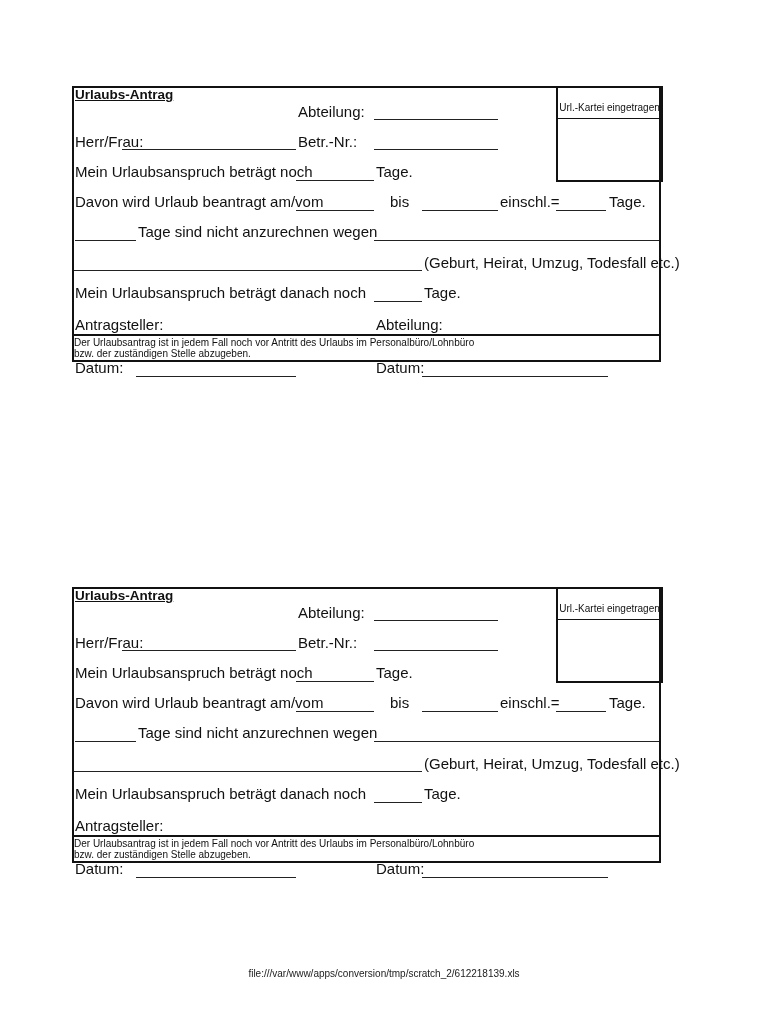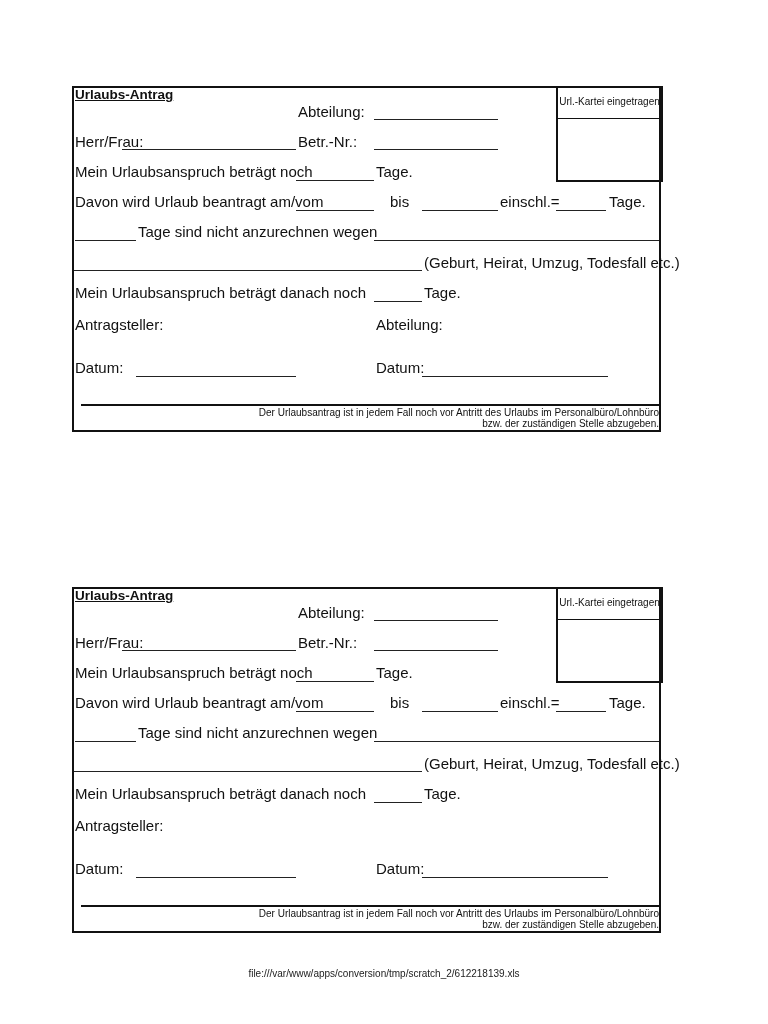--- a/index.html
+++ b/index.html
@@ -1,44 +1,44 @@
 <!DOCTYPE html>
 <html><head>
   <meta charset="utf-8">
   <style>
     html, body { margin: 0; padding: 0; background: #ffffff; }
     body {
       width: 768px; height: 1024px; position: relative; overflow: hidden;
       font-family: "Liberation Sans", sans-serif; color: #111111;
     }
     .form {
-      position: absolute; left: 72px; width: 589px; height: 346px;
+      position: absolute; left: 72px; width: 589px; height: 276px;
       border: 2px solid #111111; box-sizing: border-box;
     }
     .form.f1 { top: 86px; }
     .form.f2 { top: 587px; }
     .t { position: absolute; font-size: 15px; white-space: nowrap; line-height: 14px; }
     .title { font-weight: bold; text-decoration: underline; font-size: 13.5px; }
     .ul { position: absolute; height: 0; border-top: 1px solid #222222; }
     .hline { position: absolute; height: 0; border-top: 1.5px solid #222222; }
     .kbox {
       position: absolute; left: 482px; top: -2px; width: 107px; height: 96px;
       border-left: 2px solid #111111; border-bottom: 2px solid #111111;
       border-right: 2px solid #111111; box-sizing: border-box;
     }
     .kbox-head {
       position: absolute; left: 0; top: 0; right: 0; height: 33px;
       border-bottom: 1.5px solid #111111; text-align: center;
-      font-size: 10px; line-height: 11px; padding-top: 10px; box-sizing: border-box;
+      font-size: 10px; line-height: 11px; padding-top: 16px; box-sizing: border-box;
     }
     .kbox-field { position: absolute; left: 0; right: 0; top: 33px; bottom: 0; }
     .footer {
       position: absolute; left: 0; right: 0; bottom: 0; height: 26px;
-      border-top: 2px solid #111111; text-align: right;
-      font-size: 10px; line-height: 11px; padding-top: 1px; box-sizing: border-box; margin-left: 7px;
+      border-top: 2px solid #111111; text-align: left;
+      font-size: 10px; line-height: 11px; padding-top: 1px; box-sizing: border-box;
     }
     .pathline {
       position: absolute; top: 968px; left: 0; width: 768px; text-align: center;
       font-size: 10px; color: #222222;
     }
   </style>
 </head>
 <body>
 
 <div class="form f1">

